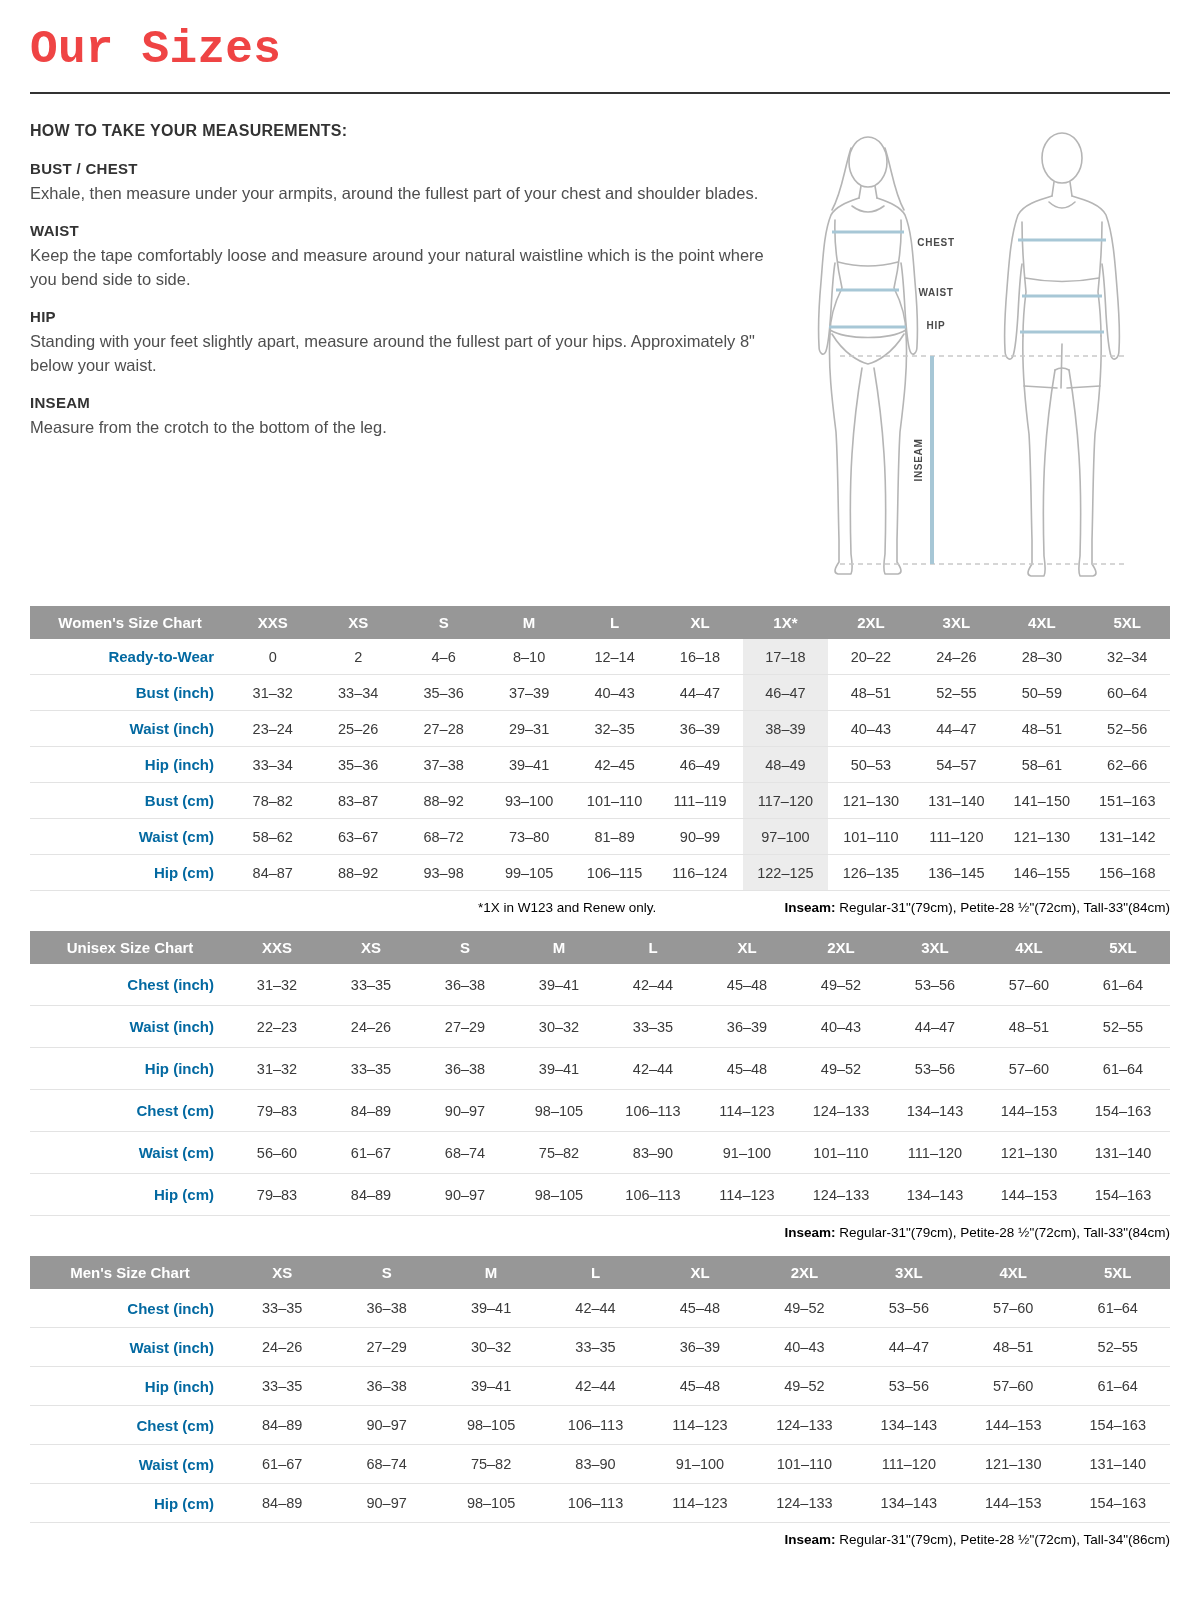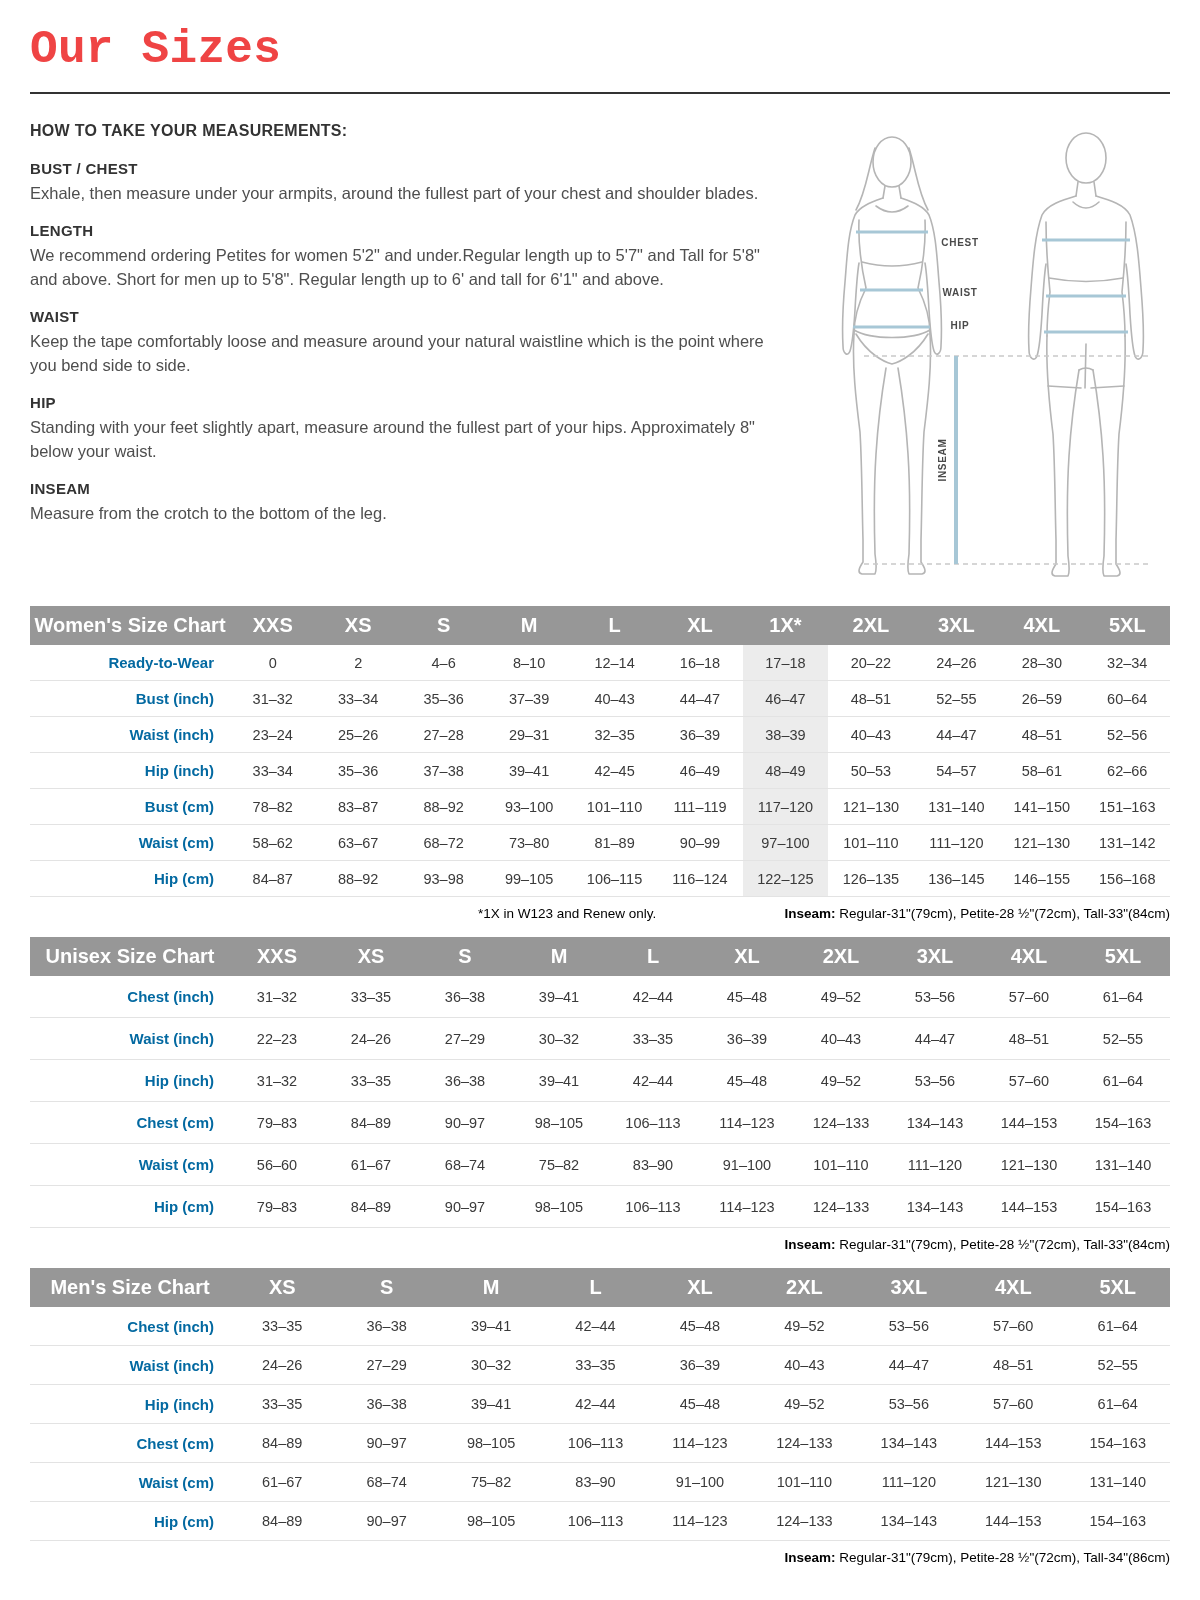--- a/index.html
+++ b/index.html
@@ -2,33 +2,33 @@
 <html><head>
 <meta charset="utf-8">
 <style>
   html,body{margin:0;padding:0;background:#fff;}
   body{font-family:"Liberation Sans",sans-serif;color:#333;}
   .page{width:1200px;min-height:1600px;box-sizing:border-box;padding:24px 30px 16px;}
 
   .page-title{font-size:46px;font-weight:800;color:#ef4444;margin:0 0 16px;letter-spacing:.3px;font-family:Liberation Mono, monospace;}
   .title-rule{border:none;border-top:2px solid #333;margin:0 0 26px;}
 
-  .content-row{display:flex;gap:24px;}
+  .content-row{display:flex;}
   .instructions{width:742px;flex:0 0 auto;}
   .howto-heading{font-size:16px;font-weight:700;color:#333;margin:2px 0 20px;letter-spacing:.3px;}
   .ins-section{margin-bottom:17px;}
   .ins-heading{font-size:15px;font-weight:700;color:#333;margin:0 0 5px;letter-spacing:.3px;}
   .ins-body{font-size:16.5px;line-height:1.42;color:#4e4e4e;margin:0;}
 
   .diagram-wrap{flex:1;display:flex;justify-content:flex-start;align-items:flex-start;}
   .mlabel{font-family:"Liberation Sans",sans-serif;font-size:10px;font-weight:700;fill:#4a4a4a;letter-spacing:.7px;}
 
   .size-table-section{margin-top:14px;}
   table.size{width:100%;border-collapse:collapse;table-layout:fixed;}
-  table.size thead th{background:#979797;color:#fff;font-size:20px;font-weight:700;padding:8px 2px;text-align:center;}
+  table.size thead th{background:#979797;color:#fff;font-size:15px;font-weight:700;padding:8px 2px;text-align:center;}
   table.size thead th.tlabel-h{width:196px;}
   table.size tbody tr{border-bottom:1px solid #e3e3e3;}
   table.size tbody th.rlabel{text-align:right;padding:9px 16px 9px 2px;font-size:15px;font-weight:700;color:#0369a1;}
   table.size tbody td{text-align:center;font-size:14.5px;color:#3a3a3a;padding:9px 2px;}
   table.size tbody td.hl{background:#ececec;}
   table.size.roomy tbody td,table.size.roomy tbody th.rlabel{padding-top:12px;padding-bottom:12px;}
   table.size.mid tbody td,table.size.mid tbody th.rlabel{padding-top:10.5px;padding-bottom:10.5px;}
 
   .table-footnote{display:flex;align-items:baseline;font-size:13.5px;color:#000000;margin:9px 0 16px;}
   .fn-left{margin-left:448px;white-space:nowrap;}
@@ -43,24 +43,20 @@
   <h1 class="page-title">Our Sizes</h1>
   <hr class="title-rule">
 
   <div class="content-row">
     <div class="instructions">
       <h2 class="howto-heading">HOW TO TAKE YOUR MEASUREMENTS:</h2>
 
       <div class="ins-section">
         <h3 class="ins-heading">BUST / CHEST</h3>
         <p class="ins-body">Exhale, then measure under your armpits, around the fullest part of your chest and shoulder blades.</p>
-      </div>
-      <div class="ins-section">
-        <h3 class="ins-heading">LENGTH</h3>
-        <p class="ins-body">We recommend ordering Petites for women 5'2" and under.Regular length up to 5'7" and Tall for 5'8" and above. Short for men up to 5'8". Regular length up to 6' and tall for 6'1" and above.</p>
       </div>
       <div class="ins-section">
         <h3 class="ins-heading">WAIST</h3>
         <p class="ins-body">Keep the tape comfortably loose and measure around your natural waistline which is the point where you bend side to side.</p>
       </div>
       <div class="ins-section">
         <h3 class="ins-heading">HIP</h3>
         <p class="ins-body">Standing with your feet slightly apart, measure around the fullest part of your hips. Approximately 8" below your waist.</p>
       </div>
       <div class="ins-section">
@@ -165,21 +161,21 @@
             <th class="rlabel">Bust (inch)</th>
             <td>31–32</td>
             <td>33–34</td>
             <td>35–36</td>
             <td>37–39</td>
             <td>40–43</td>
             <td>44–47</td>
             <td class="hl">46–47</td>
             <td>48–51</td>
             <td>52–55</td>
-            <td>26–59</td>
+            <td>50–59</td>
             <td>60–64</td>
           </tr>
           <tr>
             <th class="rlabel">Waist (inch)</th>
             <td>23–24</td>
             <td>25–26</td>
             <td>27–28</td>
             <td>29–31</td>
             <td>32–35</td>
             <td>36–39</td>

